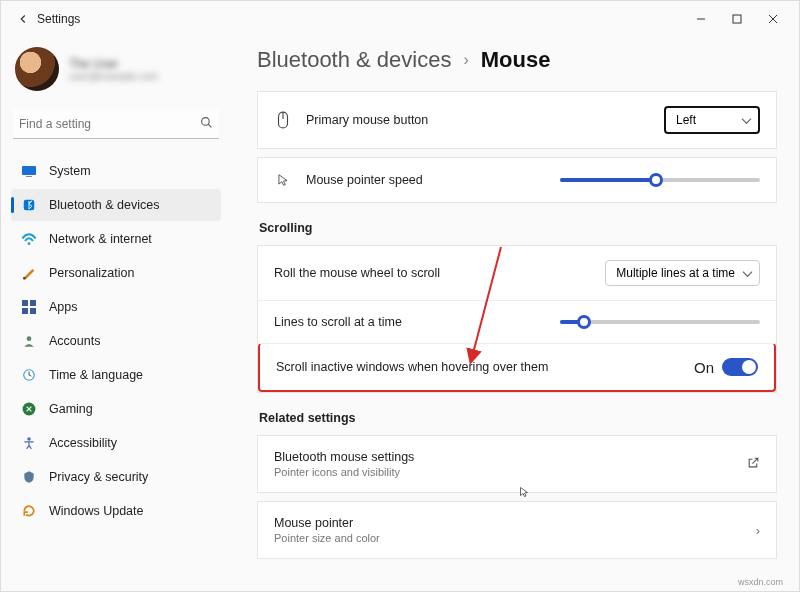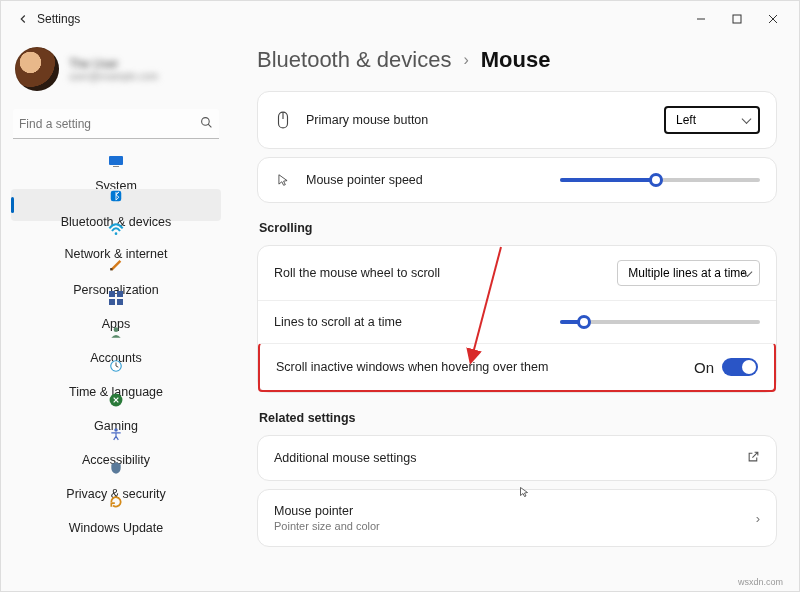--- a/index.html
+++ b/index.html
@@ -17,39 +17,39 @@
 .userrow { display: flex; align-items: center; padding: 2px 4px 14px 4px; gap: 10px; }
 .avatar { width: 44px; height: 44px; border-radius: 50%; background: radial-gradient(circle at 35% 35%, #e8b88a 0 26%, #6b3a1d 27% 60%, #2a1a10 61% 100%); box-shadow: inset 0 0 0 1px rgba(0,0,0,.1); }
 .username { font-size: 12px; color: #444; filter: blur(3px); }
 .useremail { font-size: 10px; color: #888; filter: blur(3px); }
 
 .searchbox { display: flex; align-items: center; border-bottom: 1px solid #bbb; height: 30px; padding: 0 6px; margin: 4px 2px 16px 2px; background: #fdfdfd; border-radius: 3px 3px 0 0; }
 .searchbox input { flex:1; border:none; outline:none; background:transparent; font-size:12px; color:#555; }
 .searchbox .sicon { color:#555; font-size:13px; }
 
 .navlist { display:flex; flex-direction:column; gap:2px; }
-.navitem { display:flex; align-items:center; gap:12px; font-size:12.5px; color:#222; height:32px; padding:0 10px; border-radius:4px; cursor:pointer; position:relative;flex-direction:column; }
+.navitem { display:flex; align-items:center; gap:12px; font-size:12.5px; color:#222; height:32px; padding:0 10px; border-radius:4px; cursor:pointer; position:relative; }
 .navitem.active { background:#ededed; }
 .navitem.active::before { content:""; position:absolute; left:0; top:8px; bottom:8px; width:3px; background:#0067c0; border-radius:2px; }
 .navicon { width:16px; height:16px; display:flex; align-items:center; justify-content:center; }
 
 .main { flex:1; padding: 10px 22px 0 26px; overflow-y:auto; }
 .crumb { display:flex; align-items:center; gap:12px; font-size:22px; margin-bottom:18px; }
 .crumb .parent { color:#555; font-weight:400; cursor:pointer; }
 .crumb .sep { color:#888; font-size:16px; }
 .crumb .current { font-weight:600; color:#111; }
 
-.card { background:#fff; border:1px solid #e6e6e6; border-radius:12px; margin-bottom:8px; }
+.card { background:#fff; border:1px solid #e6e6e6; border-radius:0; margin-bottom:8px; }
 .row { display:flex; align-items:center; padding:14px 16px; gap:14px; }
 .row + .row { border-top:1px solid #eee; }
 .rowicon { width:18px; display:flex; justify-content:center; color:#444; }
 .rowlabel { flex:1; font-size:12.5px; color:#222; }
 .rowsub { font-size:11px; color:#777; margin-top:2px; }
 
-.select { border:2px solid #111; border-radius:4px; padding:5px 12px 5px 10px; font-size:12px; min-width:96px; position:relative; cursor:pointer; background:#fff;margin-left:20px; }
+.select { border:2px solid #111; border-radius:4px; padding:5px 24px 5px 10px; font-size:12px; min-width:96px; position:relative; cursor:pointer; background:#fff;margin-left:20px; }
 .select::after { content:""; position:absolute; right:8px; top:50%; width:6px; height:6px; border-right:1px solid #555; border-bottom:1px solid #555; transform: translateY(-65%) rotate(45deg); }
 .select.light { border:1px solid #ccc; font-size:12px; }
 
 .slider { width:200px; height:4px; background:#ccc; position:relative; border-radius:2px; }
 .slider .fill { position:absolute; left:0; top:0; bottom:0; background:#2a55c6; border-radius:2px; }
 .slider .thumb { position:absolute; top:50%; width:14px; height:14px; background:#fff; border:3px solid #2a55c6; border-radius:50%; transform:translate(-50%,-50%); }
 
 .sectionhead { font-size:12.5px; font-weight:600; color:#222; margin:18px 0 10px 2px; }
 
 .hlbox { border:2px solid #d92a2a; border-radius:4px; }
@@ -276,21 +276,22 @@
           <div class="switch"></div>
         </div>
       </div>
     </div>
 
     <div class="sectionhead">Related settings</div>
 
     <div class="card">
       <div class="row">
         <div style="flex:1">
-          <div style="font-size:12.5px;color:#222">Additional mouse settings</div>
+          <div style="font-size:12.5px;color:#222">Bluetooth mouse settings</div>
+          <div class="rowsub">Pointer icons and visibility</div>
         </div>
         <span class="link-out"><svg width="13" height="13" viewBox="0 0 24 24" fill="none" stroke="currentColor" stroke-width="2">
               <path d="M14 4h6v6M20 4L10 14M18 14v6H4V6h6"></path>
             </svg></span>
       </div>
     </div>
 
     <div class="card">
       <div class="row">
         <div style="flex:1">

